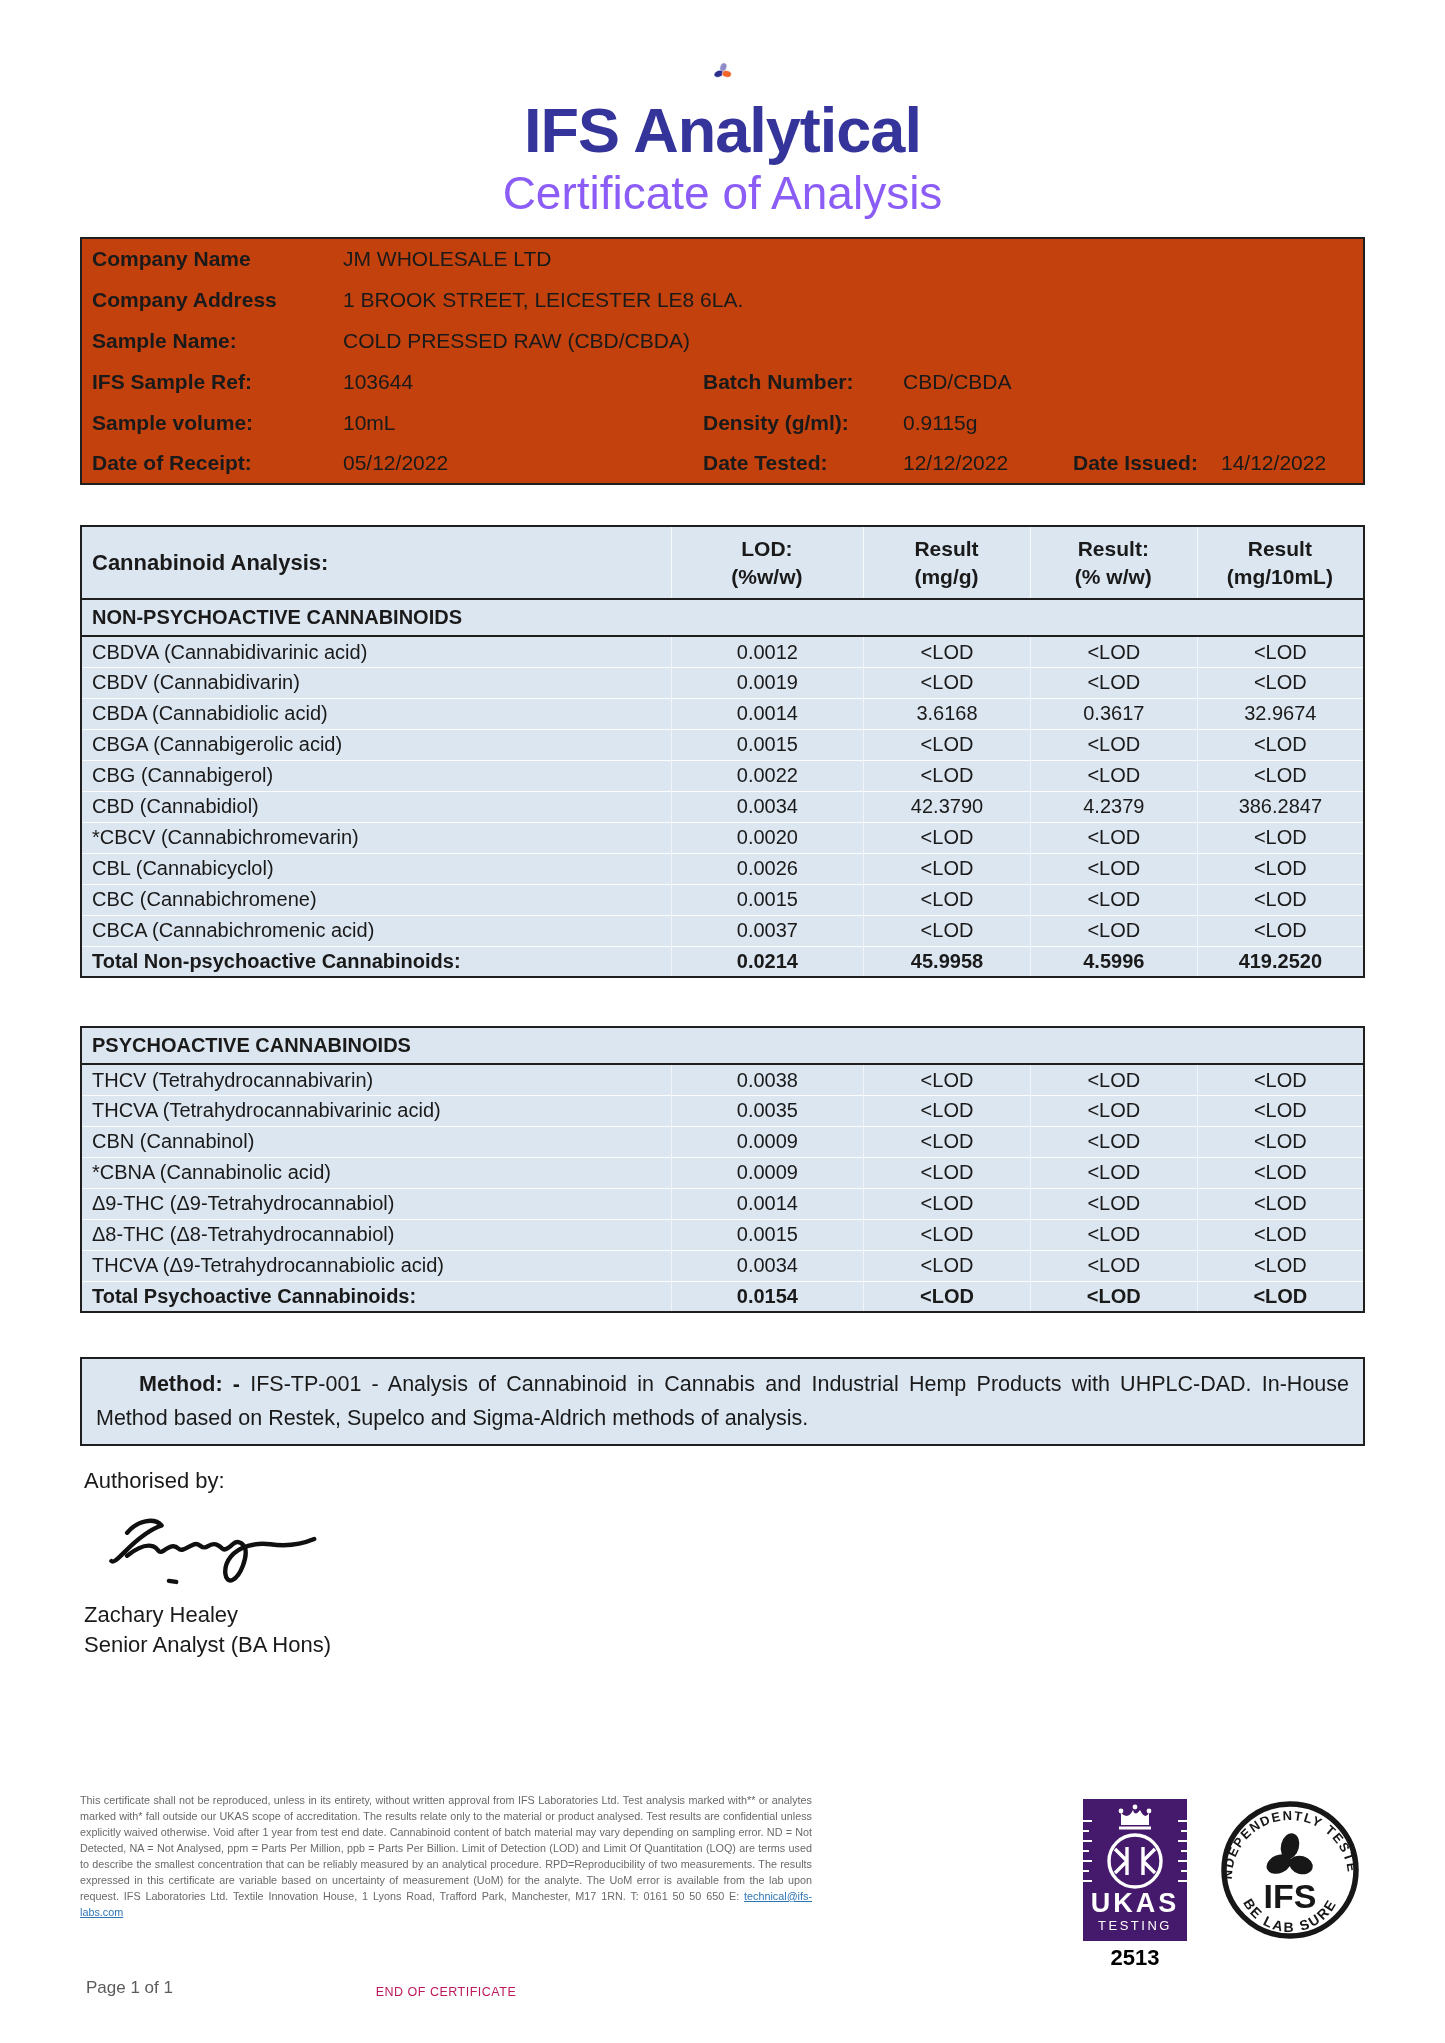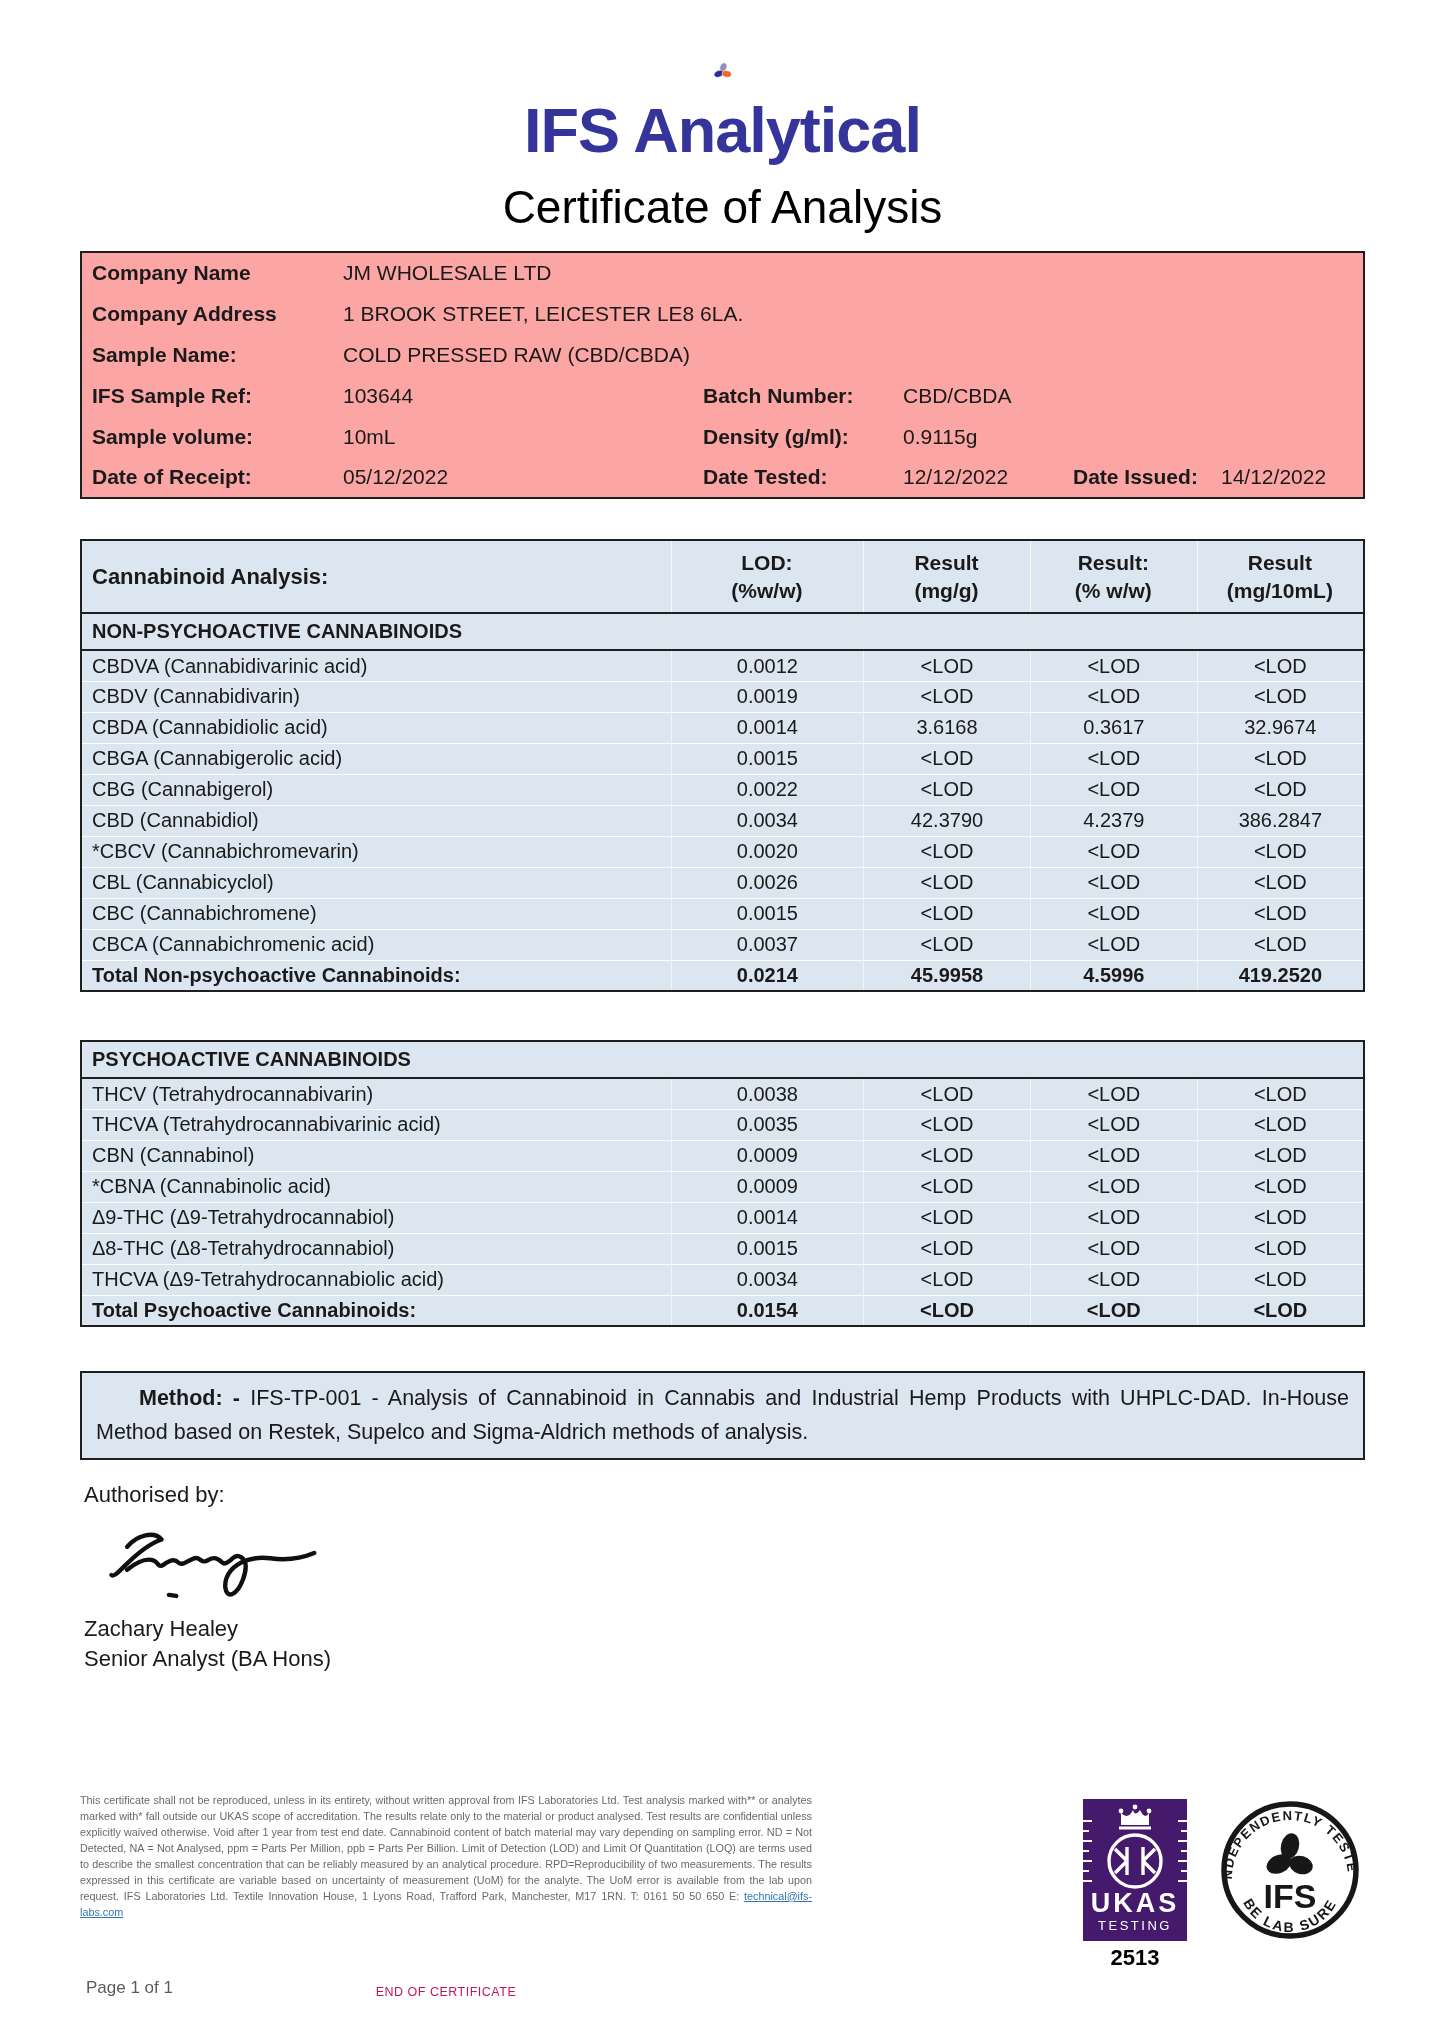--- a/index.html
+++ b/index.html
@@ -4,24 +4,24 @@
 <style>
   * { margin:0; padding:0; box-sizing:border-box; }
   body { background:#ffffff; font-family:"Liberation Sans", sans-serif; color:#1a1a1a; }
   .page { position:relative; width:1445px; height:2043px; background:#fff; overflow:hidden; }
   .content { padding:62px 80px 0 80px; }
 
   
   .logo-row { display:flex; justify-content:center; align-items:center; gap:14px; height:104px;flex-direction:column; }
   .logo-mark { width:118px; height:104px; }
   .logo-text { font-size:63px; font-weight:bold; color:#34349b; letter-spacing:-1px; }
-  .doc-title { text-align:center; font-size:46px; font-weight:500; color:#000000; margin-top:14px; }
-
-  
-  .info-table { width:1285px; margin-top:17px; border-collapse:collapse; background:#fca5a5;
+  .doc-title { text-align:center; font-size:46px; font-weight:500; color:#8b5cf6; }
+
+  
+  .info-table { width:1285px; margin-top:17px; border-collapse:collapse; background:#c2410c;
                 border:2px solid #1f1f1f; font-size:21px; }
   .info-table td { height:41px; padding:2px 10px; vertical-align:middle; }
   .info-table td.lbl { font-weight:bold; width:252px; }
   .info-table td.lbl2 { font-weight:bold; width:200px; }
   .info-table td.lbl3 { font-weight:bold; width:148px; }
   .info-table td.val  { width:360px; }
   .info-table td.val2 { width:170px; }
 
   
   .an-table { width:1285px; border-collapse:collapse; background:#dce6f1;

